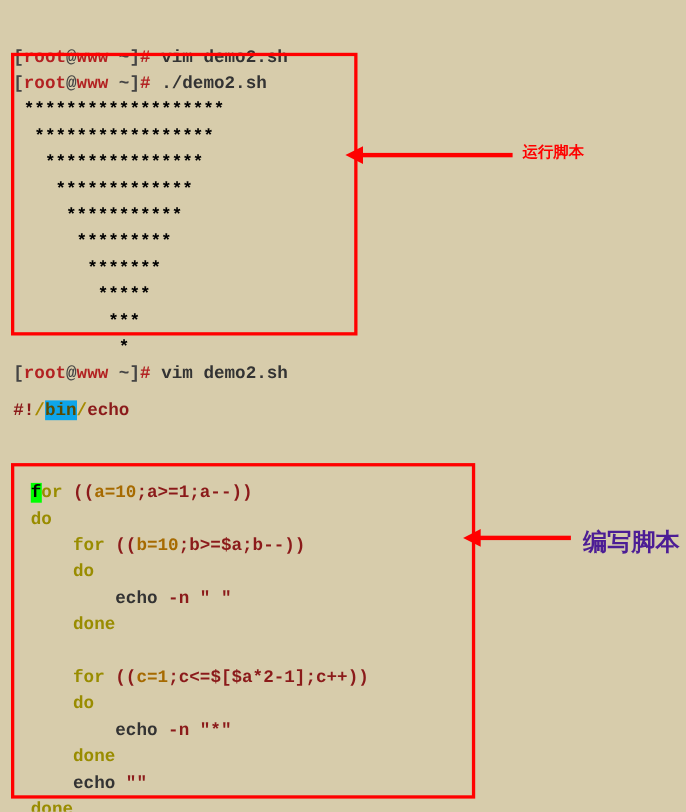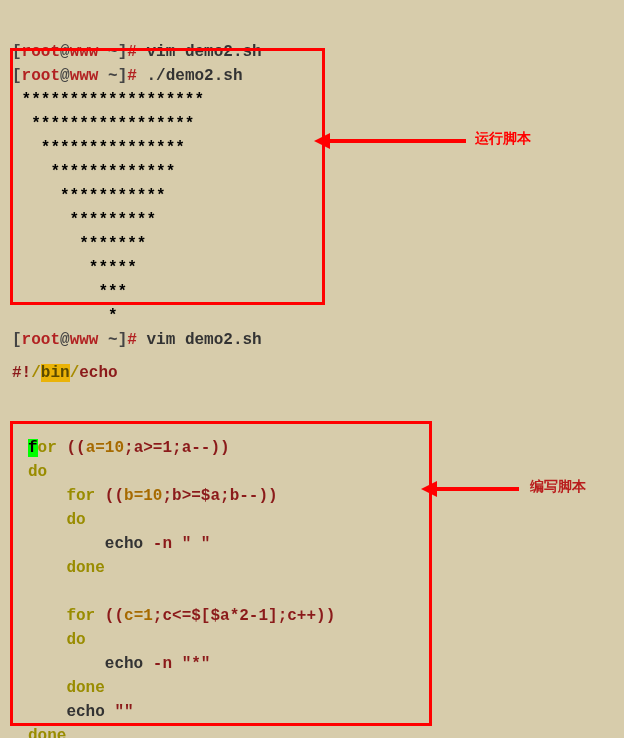--- a/index.html
+++ b/index.html
@@ -74,21 +74,21 @@
     font-family: "SimSun","Songti SC",serif;
     font-size: 14px;
     font-weight: bold;
   }
 
   .shebang {
     padding-left: 12px;
   }
   .shebang .dkred { color: #8b1a1a; }
   .shebang .dkyel { color: #a68a00; }
-  .shebang .hlyel { background: #eab308; color: #5a4a00; }
+  .shebang .hlyel { background: #0ea5e9; color: #5a4a00; }
 
   .red-box-2 {
     position: absolute;
     top: 421px;
     left: 10px;
     width: 422px;
     height: 305px;
     border: 3px solid #ff0000;
     box-sizing: border-box;
   }
@@ -128,23 +128,23 @@
     top: -8px;
     width: 0; height: 0;
     border-top: 8px solid transparent;
     border-bottom: 8px solid transparent;
     border-right: 16px solid #ff0000;
   }
   .label2 {
     position: absolute;
     top: 478px;
     left: 530px;
-    color: #b91c1c;
+    color: #4c1d95;
     font-family: Liberation Serif, serif;
-    font-size: 14px;
+    font-size: 22px;
     font-weight: bold;
   }
 </style>
 </head>
 <body>
 
 <div class="term">
 <span class="prompt"><span class="br-open">[</span><span class="user">root</span><span class="at">@</span><span class="host">www</span> <span class="tilde">~</span><span class="br-close">]</span><span class="hash">#</span> <span class="cmd">vim demo2.sh</span></span>
 <span class="prompt"><span class="br-open">[</span><span class="user">root</span><span class="at">@</span><span class="host">www</span> <span class="tilde">~</span><span class="br-close">]</span><span class="hash">#</span> <span class="cmd">./demo2.sh</span></span>
 <span> *******************</span>

